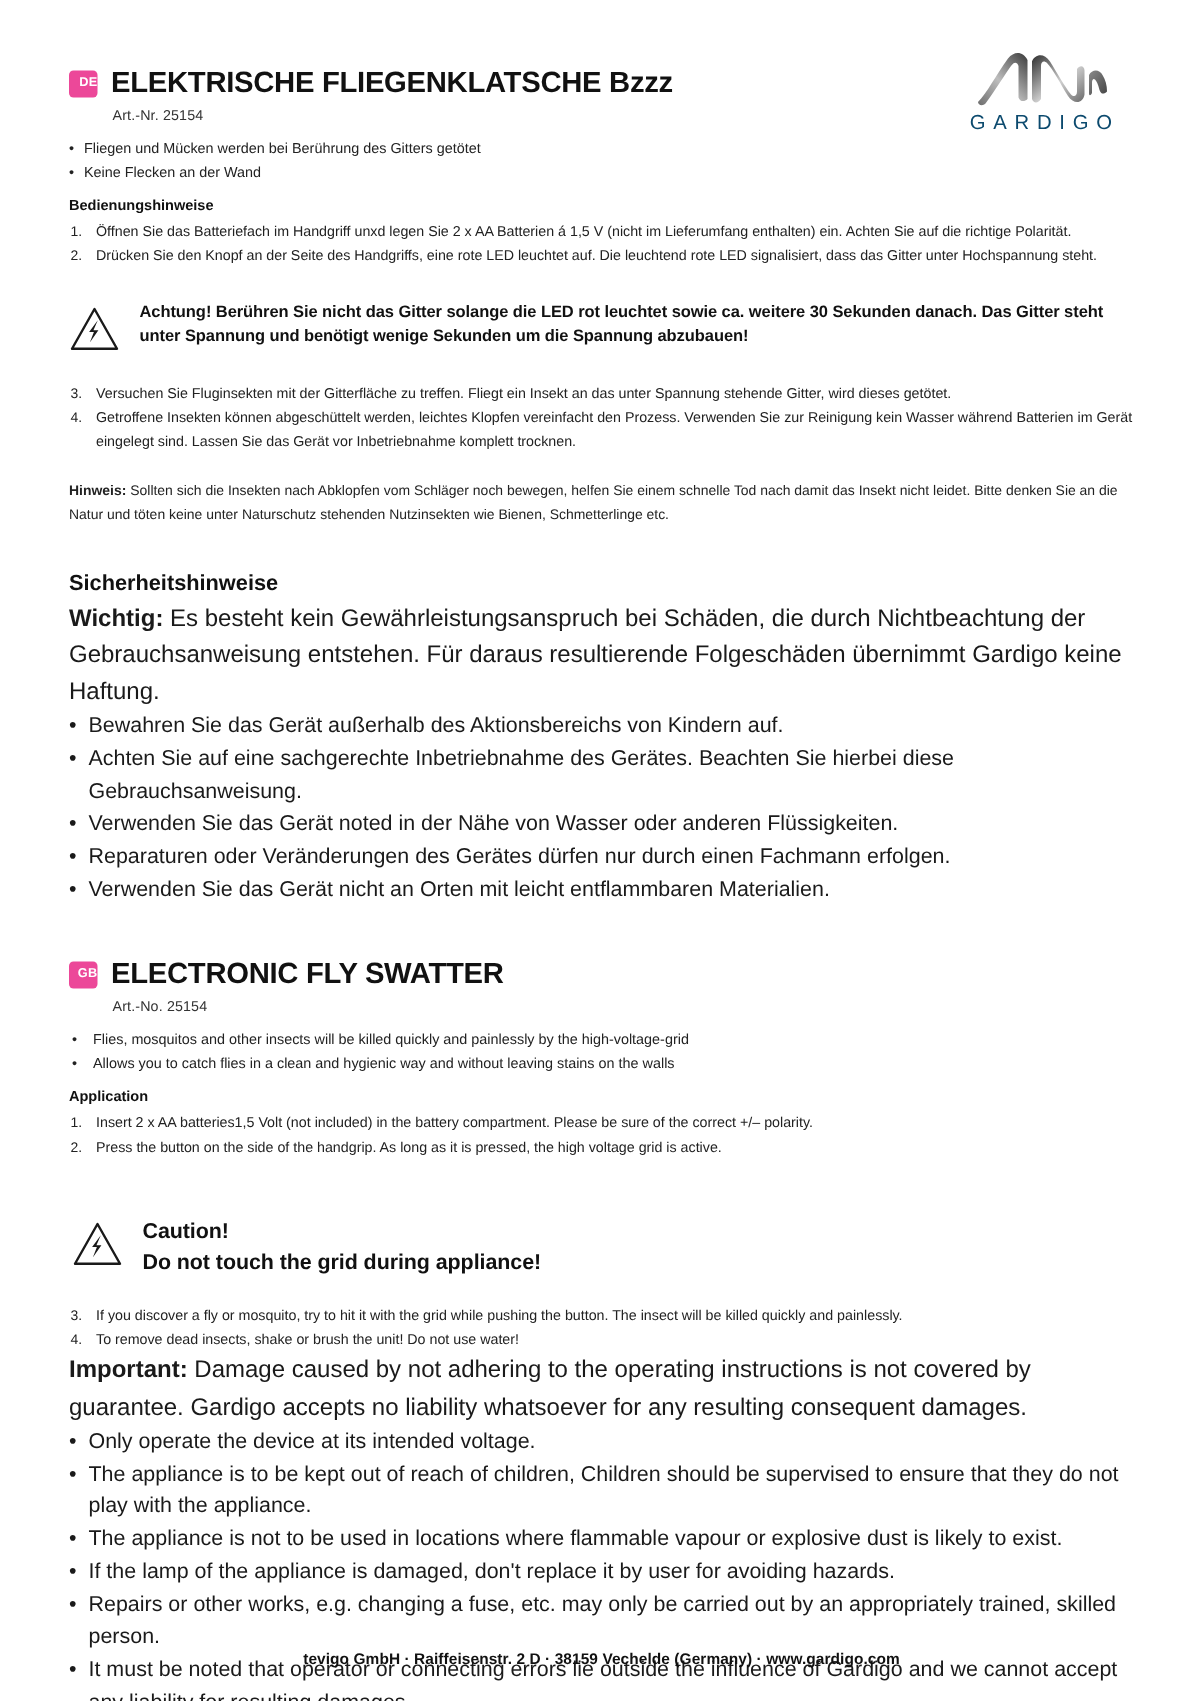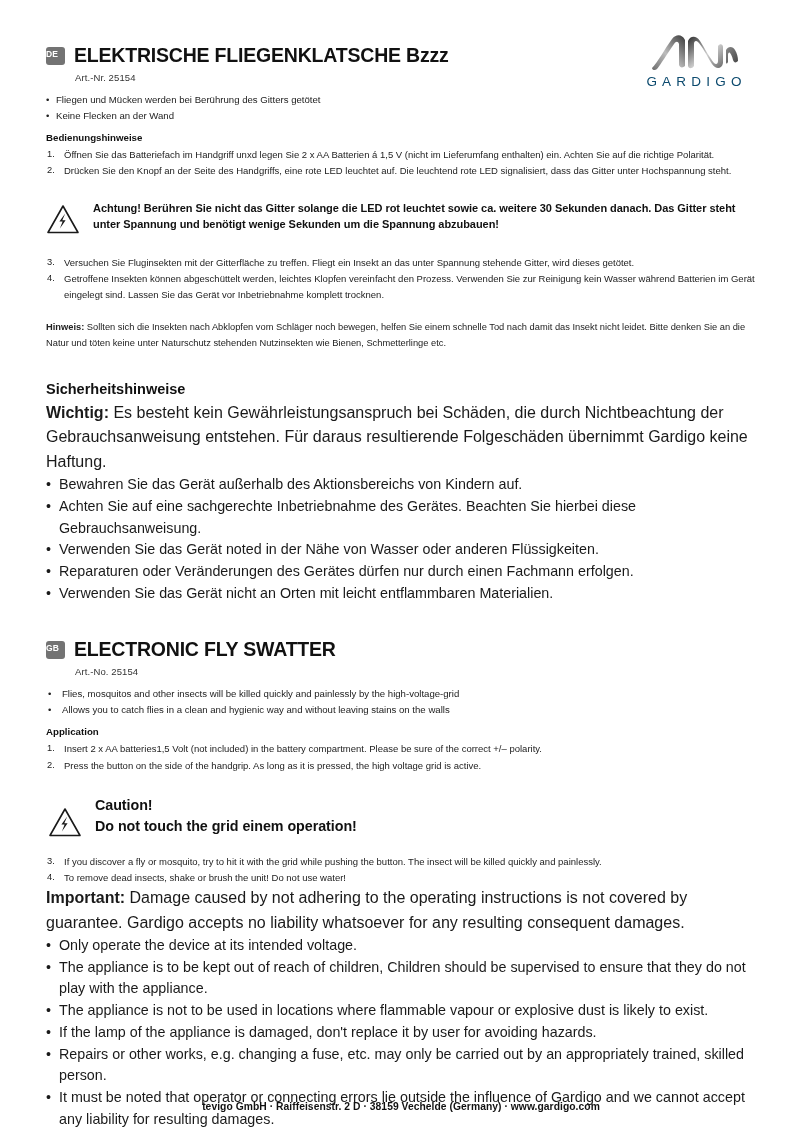--- a/index.html
+++ b/index.html
@@ -47,27 +47,27 @@
 
   
   .lang-title {
     display: flex;
     align-items: center;
     gap: 9px;
   }
   .flag-badge {
     width: 19px;
     height: 18px;
-    background: #737373;
+    background: #ec4899;
     border-radius: 3px;
     color: #ffffff;
     font-size: 8.5px;
     font-weight: bold;
     line-height: 15px;
-    text-align: left;
+    text-align: right;
     letter-spacing: 0.2px;
     flex: none;
   }
   .lang-title h1 {
     font-size: 19.5px;
     font-weight: bold;
     margin: 0;
     letter-spacing: -0.2px;
     color: #111;
   }
@@ -153,21 +153,21 @@
     font-weight: bold;
     line-height: 1.45;
     color: #111;
     letter-spacing: -0.05px;
   }
   .warn.en .warn-text {
     font-size: 14.3px;
     line-height: 1.48;
   }
   .warn.de { margin-top: 22px; margin-bottom: 20px; }
-  .warn.en { margin-top: 22px; margin-bottom: 16px; margin-left: 2px; align-items: flex-end; }
+  .warn.en { margin-top: 38px; margin-bottom: 16px; margin-left: 2px; }
 
   
   .note {
     font-size: 9.3px;
     line-height: 1.68;
     color: #222;
     margin-top: 18px;
   }
   .note b { font-weight: bold; }
 
@@ -317,21 +317,21 @@
     <li>Press the button on the side of the handgrip. As long as it is pressed, the high voltage grid is active.</li>
   </ol>
 
   <div class="warn en">
     <svg class="tri" width="34" height="31" viewBox="0 0 34 31">
       <path d="M17 2 L32 28.5 L2 28.5 Z" fill="none" stroke="#1a1a1a" stroke-width="1.6" stroke-linejoin="round"></path>
       <path d="M19.2 9.5 L13.4 17.4 L16.6 17.4 L13.9 24.4 L19.6 16.2 L16.3 16.2 Z" fill="#1a1a1a"></path>
     </svg>
     <div class="warn-text">
       <div>Caution!</div>
-      <div>Do not touch the grid einem operation!</div>
+      <div>Do not touch the grid during appliance!</div>
     </div>
   </div>
 
   <ol class="steps start3">
     <li>If you discover a fly or mosquito, try to hit it with the grid while pushing the button. The insect will be killed quickly and painlessly.</li>
     <li>To remove dead insects, shake or brush the unit! Do not use water!</li>
   </ol>
 
   <p class="lead" style="margin:0;">
     <b>Important:</b><span> Damage caused by not adhering to the operating instructions is not covered by guarantee. Gardigo accepts no liability whatsoever for any resulting consequent damages.</span>

